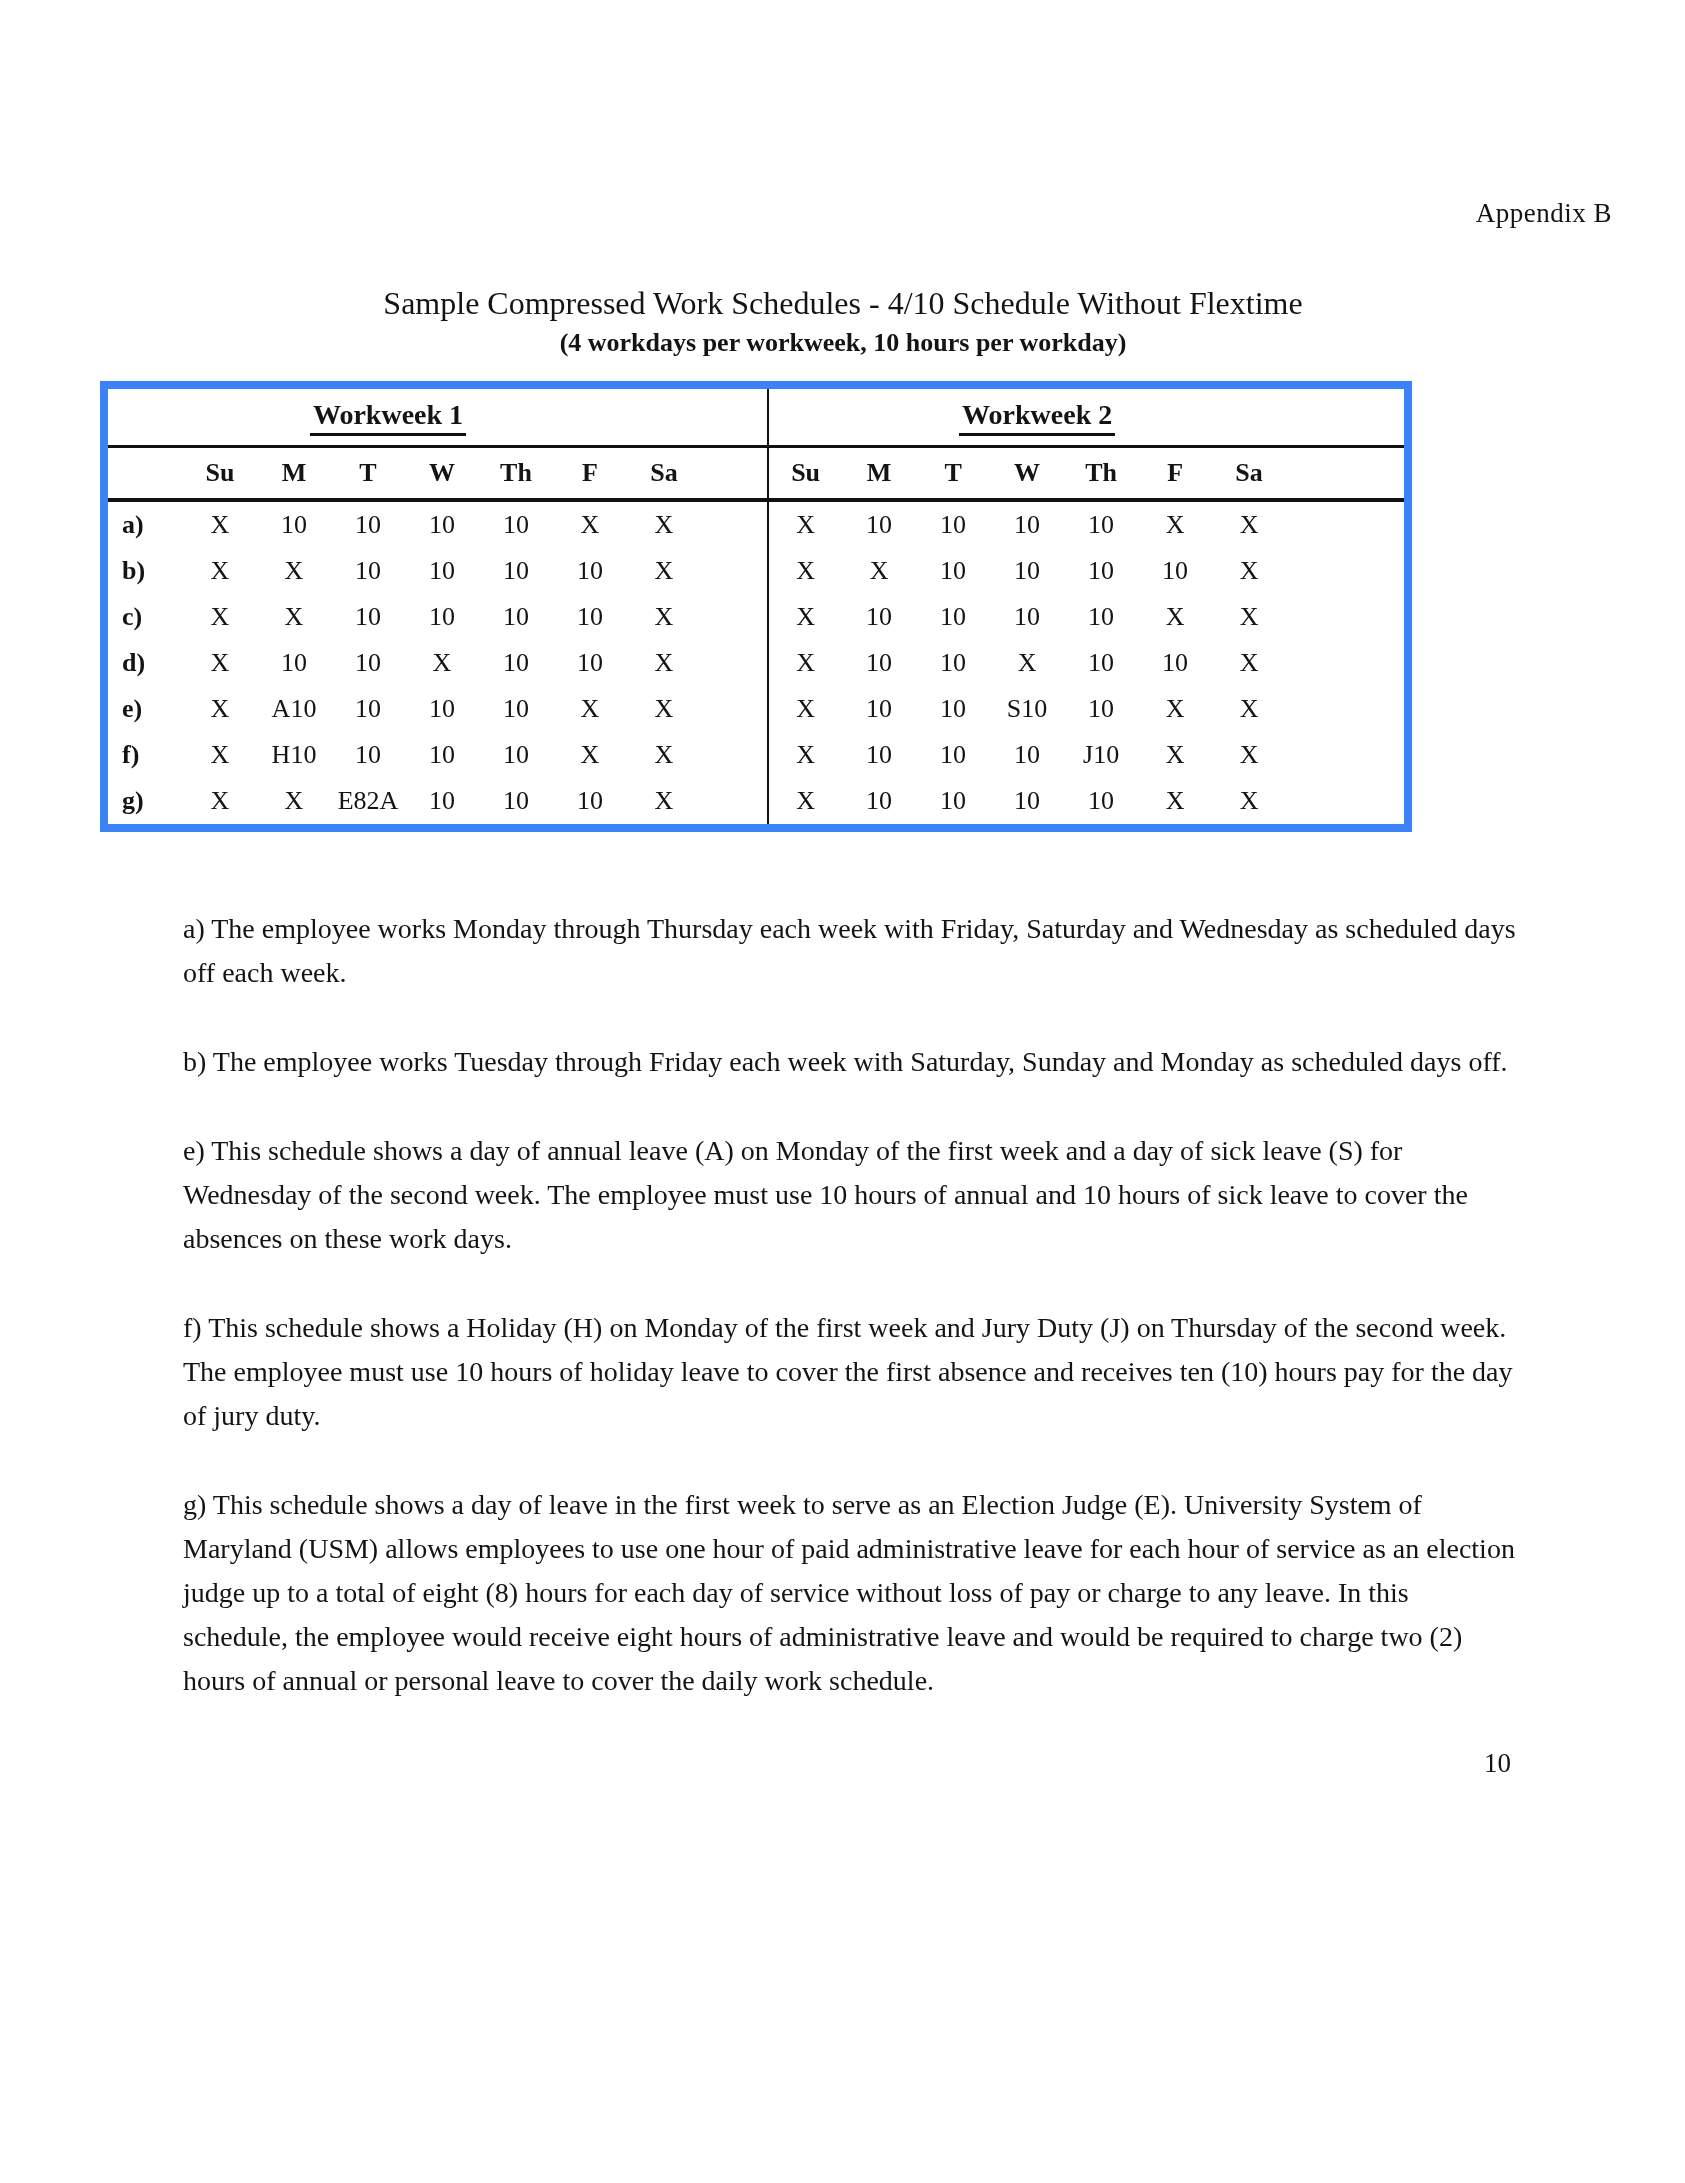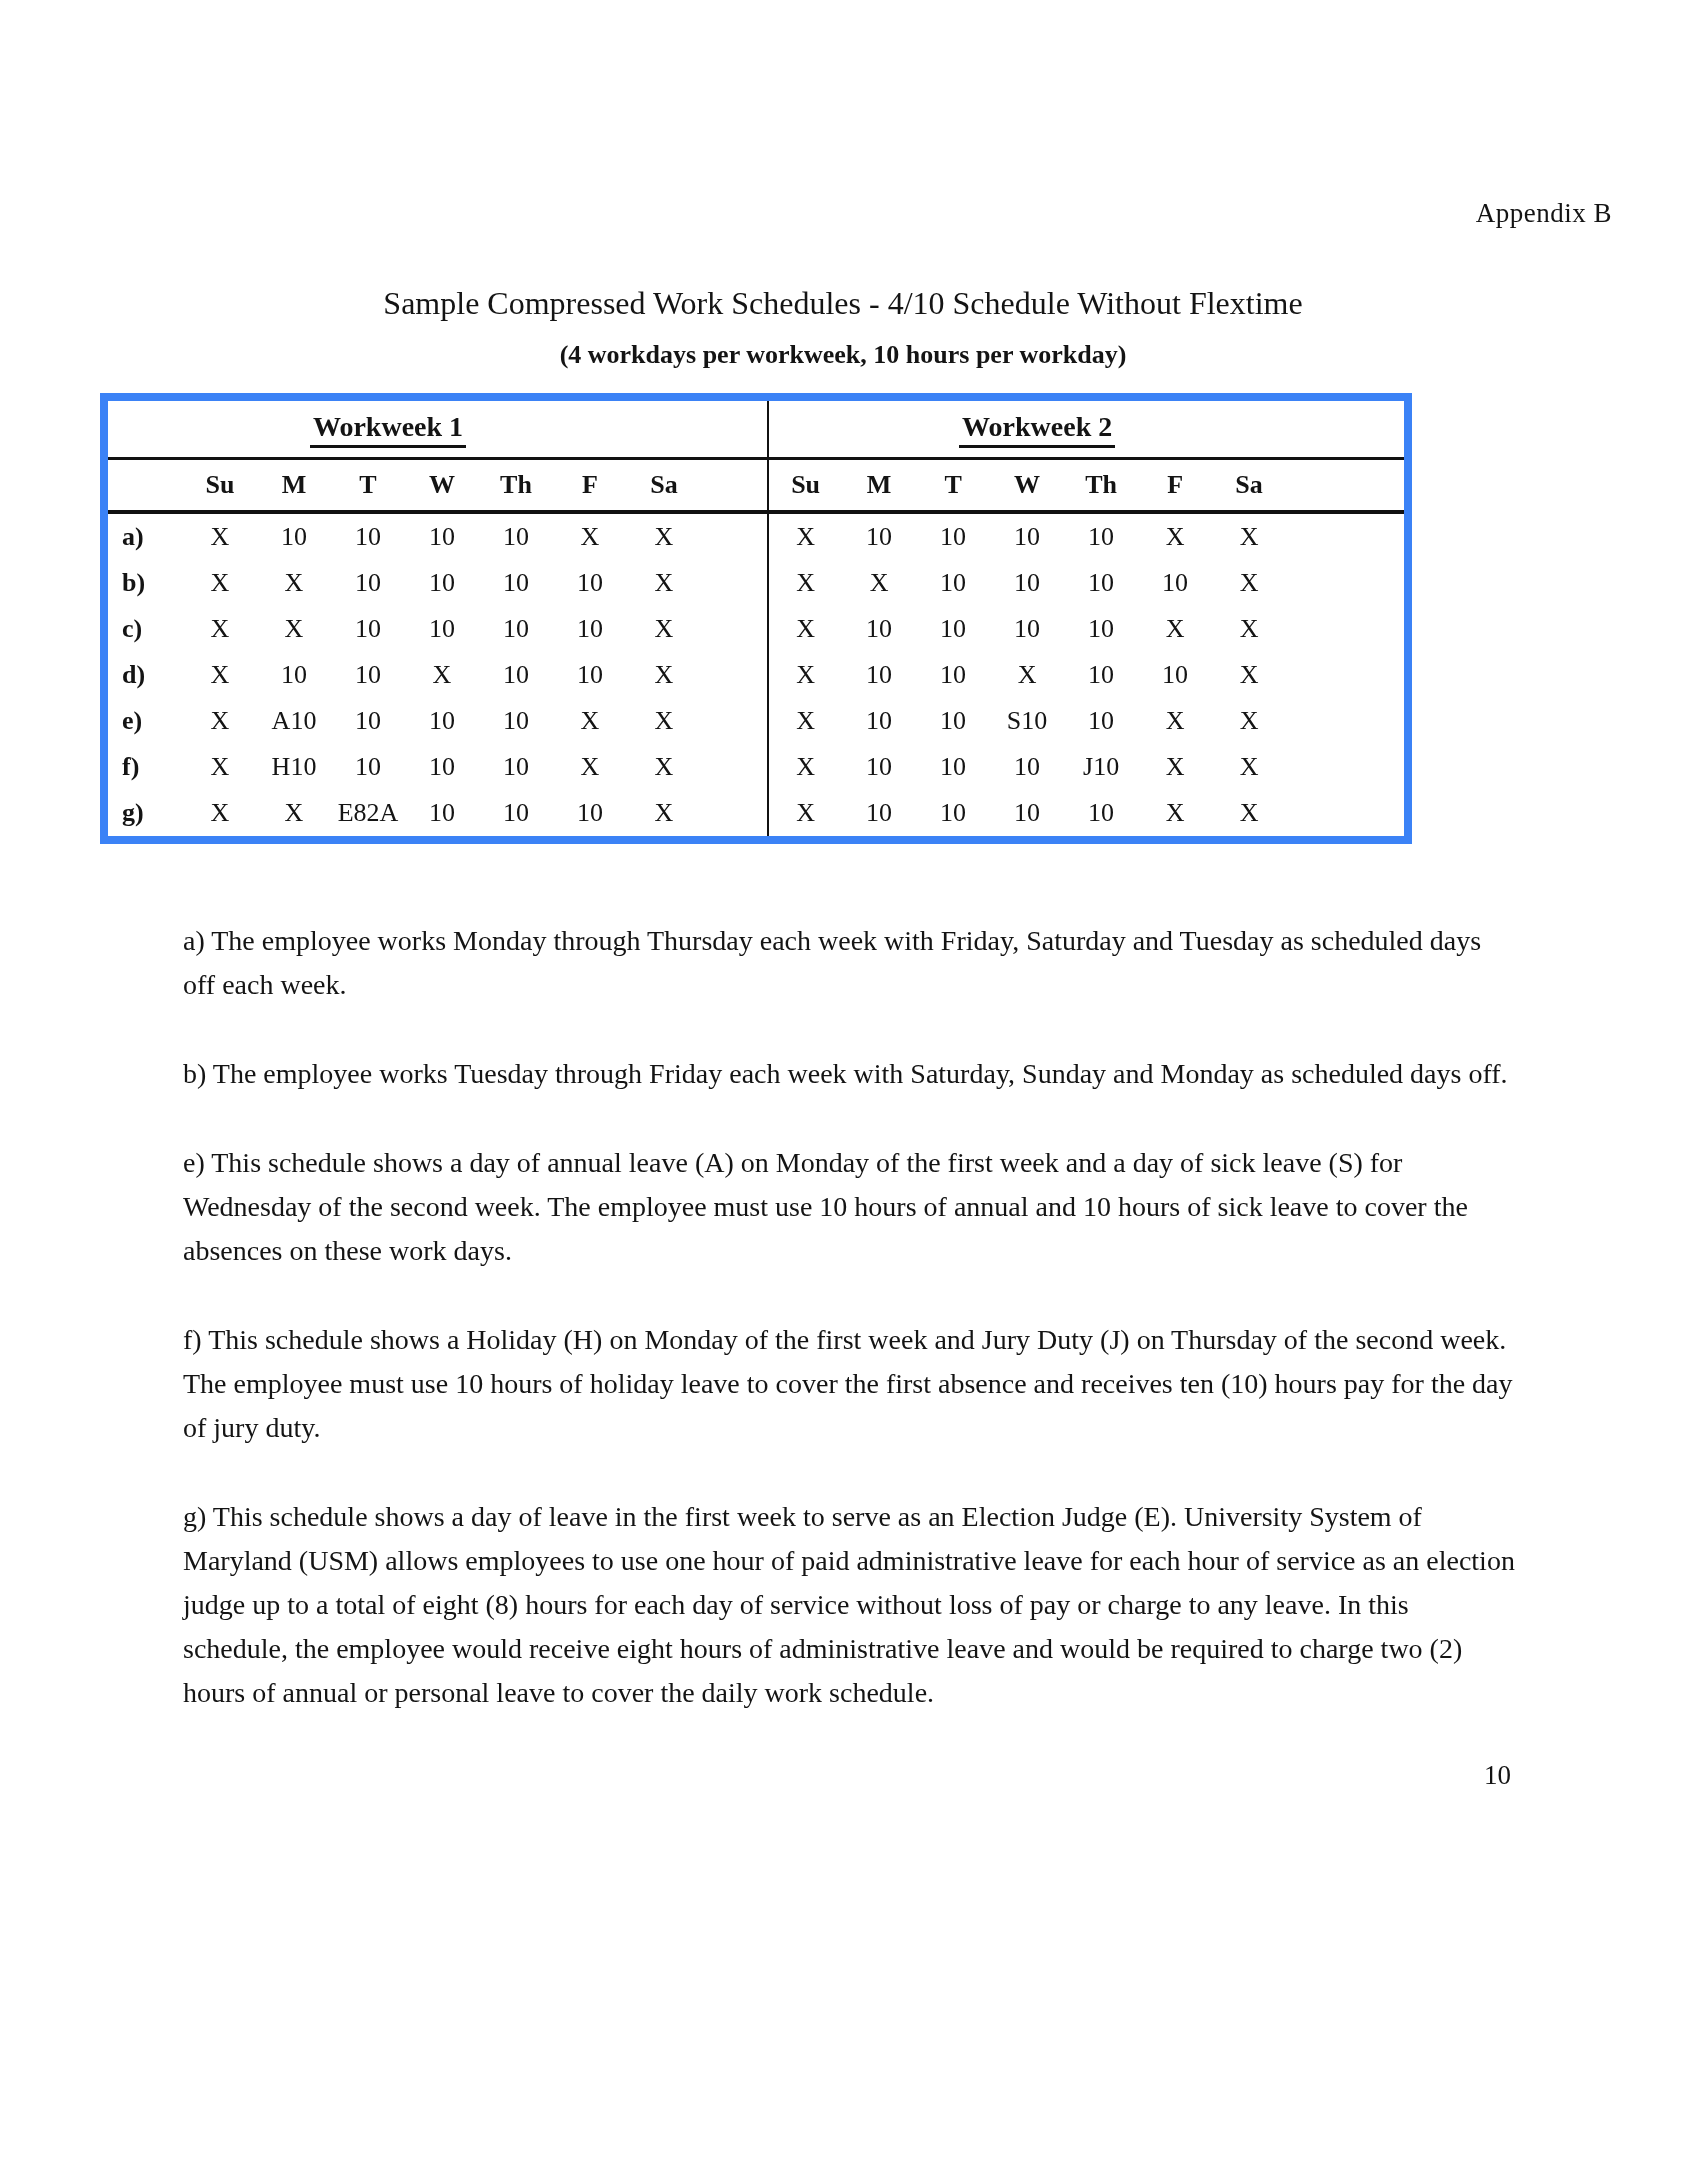--- a/index.html
+++ b/index.html
@@ -25,21 +25,21 @@
     font-weight: normal;
     letter-spacing: 0.5px;
   }
   .doc-title {
     margin-top: 56px;
     text-align: center;
     font-size: 32px;
     font-weight: normal;
   }
   .doc-subtitle {
-    margin-top: 18px;
+    margin-top: 6px;
     text-align: center;
     font-size: 26px;
     font-weight: bold;
   }
   table.schedule {
     margin-top: 23px;
     margin-left: 100px;
     width: 1311px;
     border-collapse: collapse;
     table-layout: fixed;
@@ -283,21 +283,21 @@
           <td class="day-cell">10</td>
           <td class="day-cell">10</td>
           <td class="day-cell">X</td>
           <td class="day-cell">X</td>
           <td class="f2"></td>
         </tr>
       </tbody>
   </table>
 
   <div class="notes">
-    <p class="note">a) The employee works Monday through Thursday each week with Friday, Saturday and Tuesday as scheduled days off each week.</p>
+    <p class="note">a) The employee works Monday through Thursday each week with Friday, Saturday and Wednesday as scheduled days off each week.</p>
     <p class="note">b) The employee works Tuesday through Friday each week with Saturday, Sunday and Monday as scheduled days off.</p>
     <p class="note">e) This schedule shows a day of annual leave (A) on Monday of the first week and a day of sick leave (S) for Wednesday of the second week.  The employee must use 10 hours of annual and 10 hours of sick leave to cover the absences on these work days.</p>
     <p class="note">f) This schedule shows a Holiday (H) on Monday of the first week and Jury Duty (J) on Thursday of the second week.  The employee must use 10 hours of holiday leave to cover the first absence and receives ten (10) hours pay for the day of jury duty.</p>
     <p class="note">g) This schedule shows a day of leave in the first week to serve as an Election Judge (E). University System of Maryland (USM) allows employees to use one hour of paid administrative leave for each hour of service as an election judge up to a total of eight (8) hours for each day of service without loss of pay or charge to any leave.  In this schedule, the employee would receive eight hours of administrative leave and would be required to charge two (2) hours of annual or personal leave to cover the daily work schedule.</p>
   </div>
 
   <div class="page-number">10</div>
 
 </div>
 

